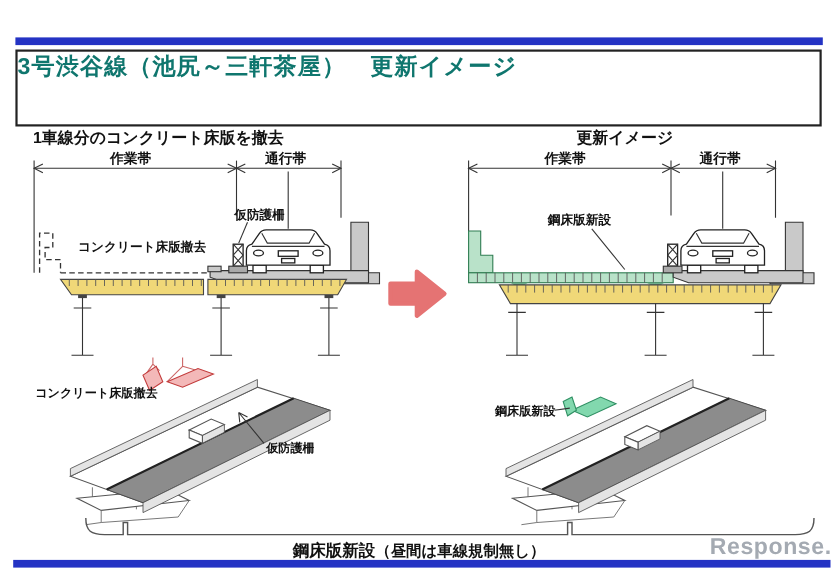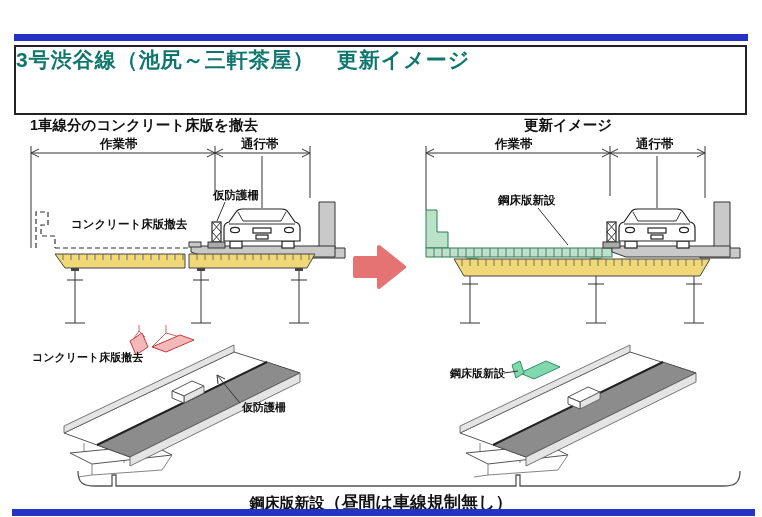--- a/index.html
+++ b/index.html
@@ -31,21 +31,21 @@
   .iso-wh{fill:#fff;stroke:#555;stroke-width:1;}
   .iso-dark{fill:#8c8c8c;stroke:#444;stroke-width:.8;}
   .iso-light{fill:#e4e4e4;stroke:#555;stroke-width:.8;}
   .iso-line{stroke:#777;stroke-width:.9;fill:none;}
   .pink{fill:#f3b8b8;stroke:#c23b3b;stroke-width:1;}
   .pinkline{stroke:#c66;stroke-width:1;fill:none;}
   .greenslab{fill:#82d8ae;stroke:#2f8f63;stroke-width:1;}
   .fenceline{stroke:#222;stroke-width:2;fill:none;}
   .footer-note{position:absolute;left:0;right:0;top:491px;text-align:center;font-weight:bold;}
   .footer-note .fm{font-size:15px;}
-  .footer-note .fp{font-size:17px;}
+  .footer-note .fp{font-size:14px;}
   .watermark{position:absolute;right:6px;top:486px;font-size:21px;font-weight:bold;
         color:#a4aab2;letter-spacing:.5px;}
   .bottom-bar{position:absolute;left:12px;top:509px;width:743px;height:7px;background:#2433c4;}
   .big-arrow{position:absolute;left:352px;top:242px;}
 </style>
 </head>
 <body>
 
 <div class="page">
 
@@ -226,16 +226,17 @@
   </svg>
 
   <svg style="left:55px;top:468px;" width="700" height="26" viewBox="0 0 700 26">
     <path class="thin2" d="M23,3 C23,15 28,18 40,18 H57 V7 h4 V18 H461 V7 h4 V18 H668 C680,18 685,15 685,3"></path>
   </svg>
 
   <div class="footer-note">
     <span class="fm">鋼床版新設</span><span class="fp">（昼間は車線規制無し）</span>
   </div>
 
+  <div class="watermark">Response.</div>
 
   <div class="bottom-bar"></div>
 
 </div>
 
 </body></html>

